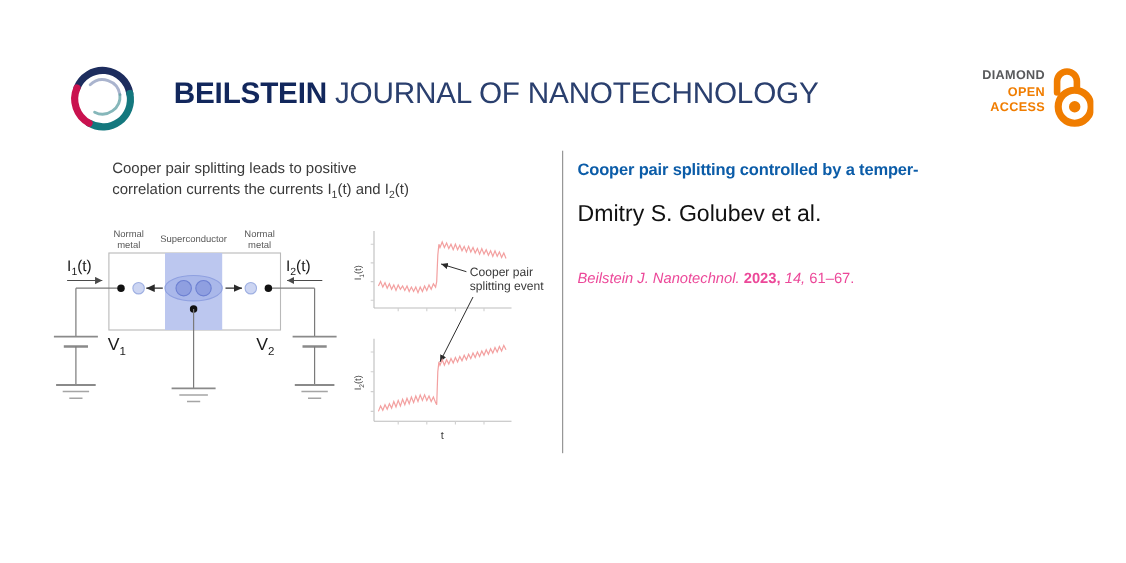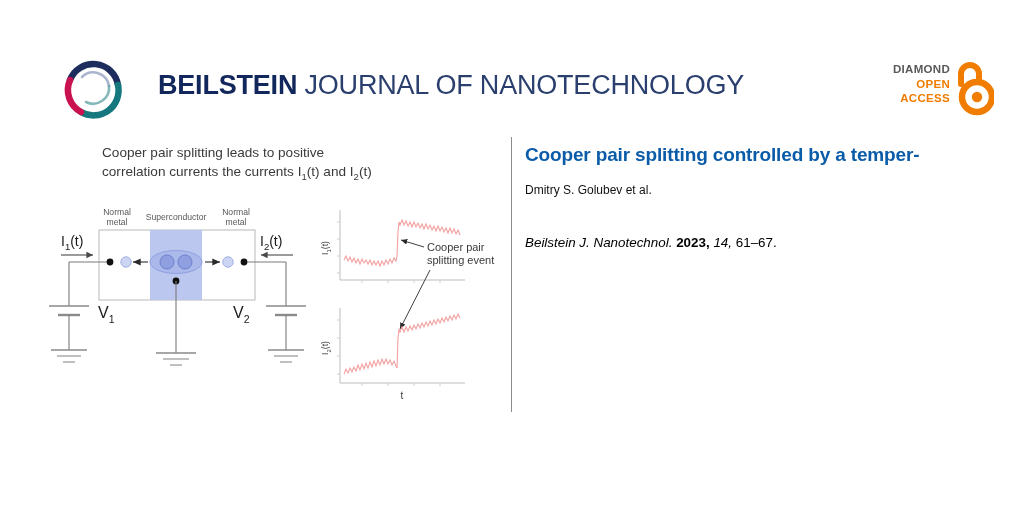--- a/index.html
+++ b/index.html
@@ -96,36 +96,36 @@
   }
   #figure-area svg { display: block; }
 
   
   #article-info {
     position: absolute;
     left: 525px; top: 143px;
     width: 455px;
   }
   #article-title {
-    font-size: 19px;
+    font-size: 15px;
     font-weight: bold;
     line-height: 23px;
     color: #0b5ca8;
     letter-spacing: -0.15px;
     margin: 0;
   }
   #article-authors {
     margin: 17px 0 0 0;
-    font-size: 12px;
+    font-size: 21px;
     color: #111;
   }
   #article-citation {
     margin: 38px 0 0 0;
     font-size: 13.4px;
-    color: #000000;
+    color: #ec4899;
   }
   #article-citation .cit-journal { font-style: italic; }
   #article-citation .cit-year { font-weight: bold; }
   #article-citation .cit-volume { font-style: italic; }
   #article-doi {
     margin: 19px 0 0 0;
     font-size: 13.4px;
     line-height: 17.5px;
     color: #111;
   }

